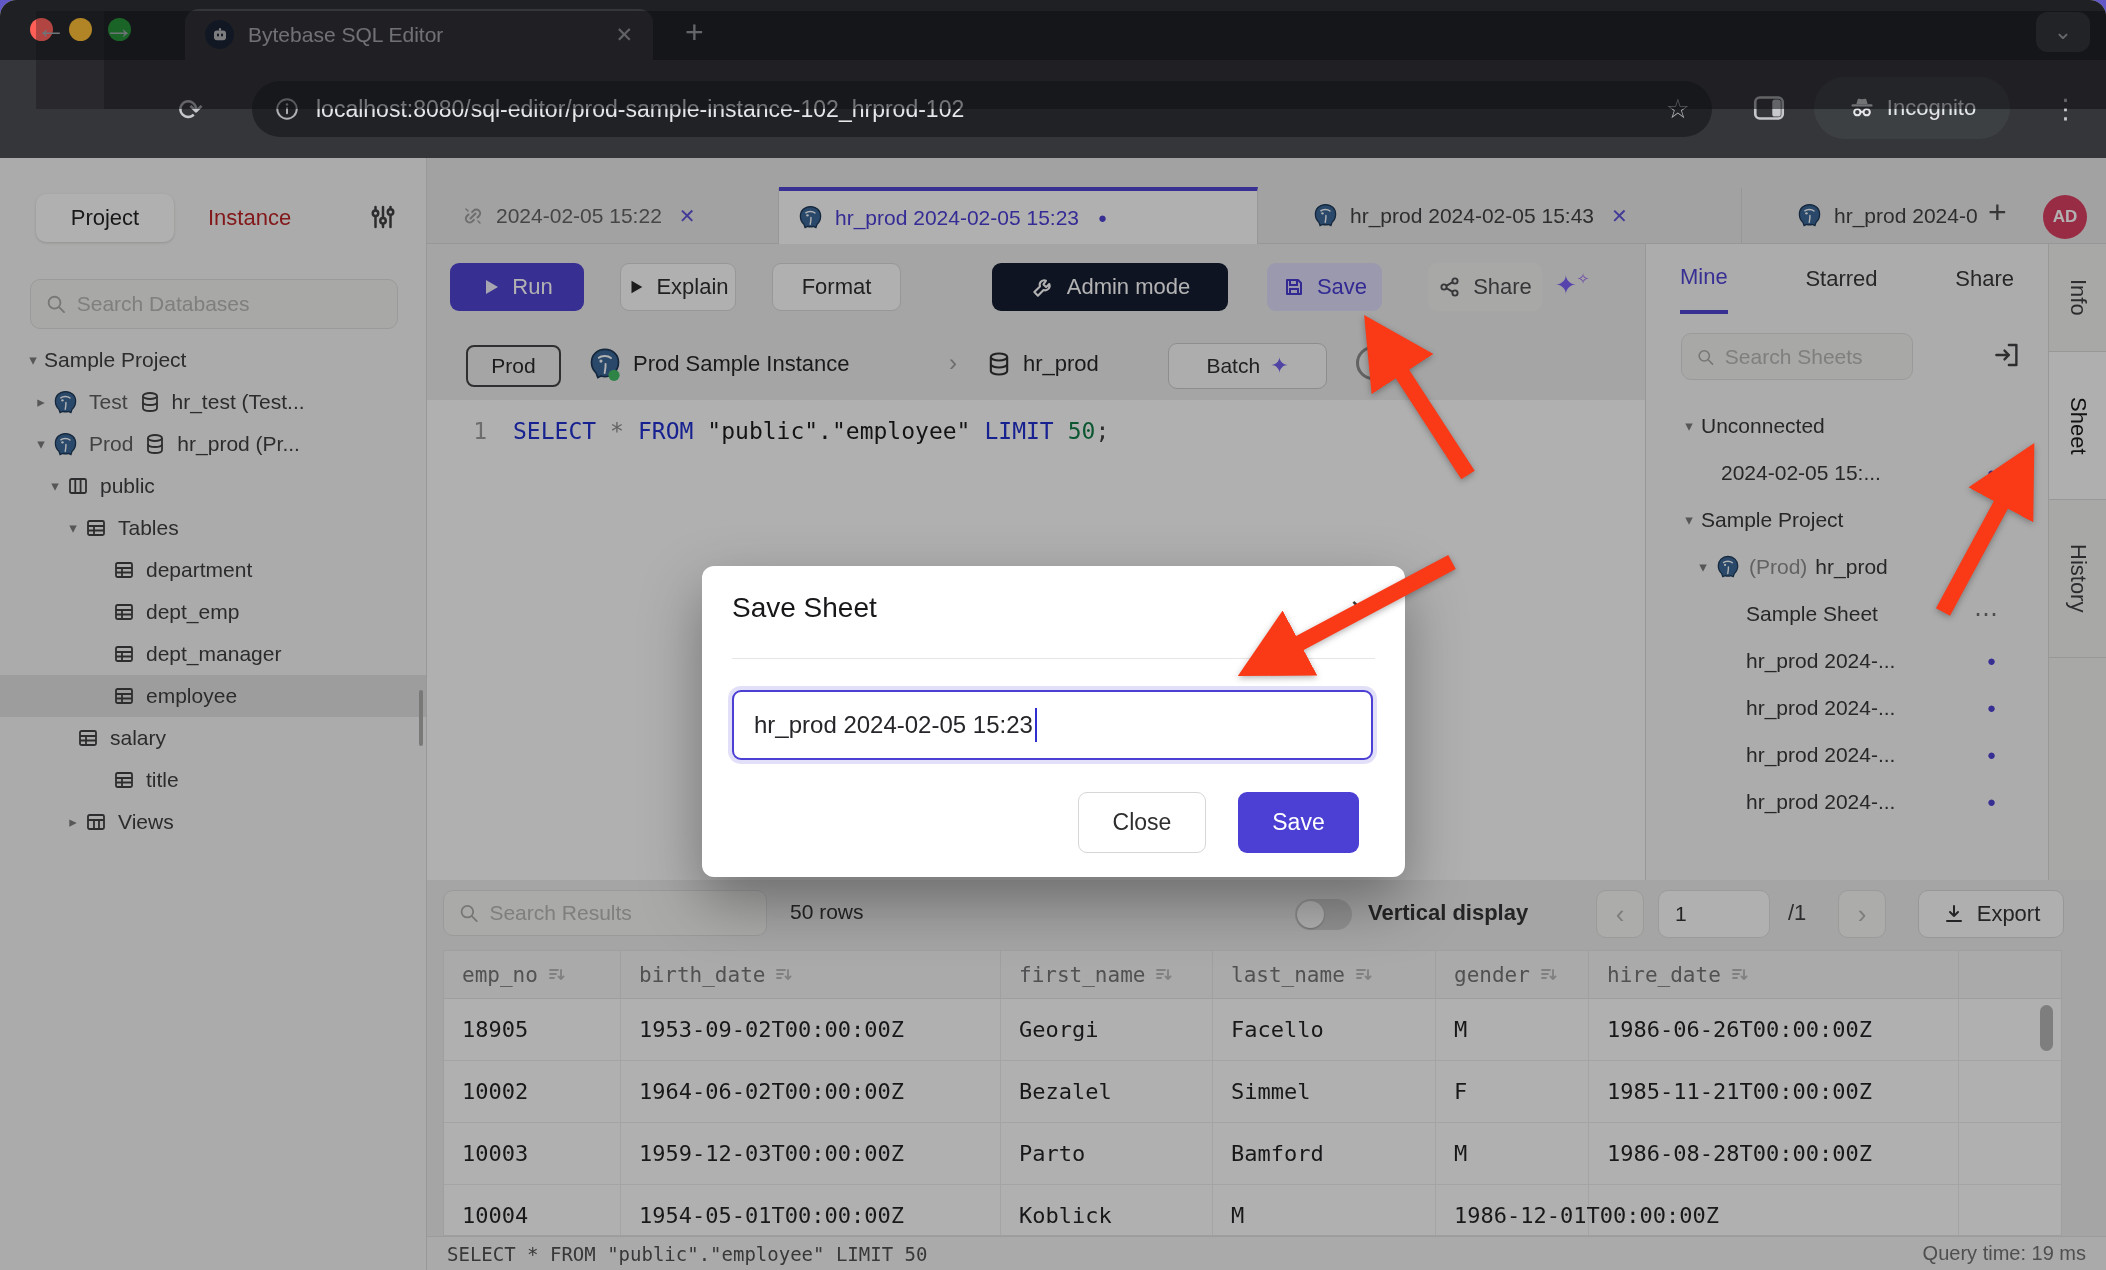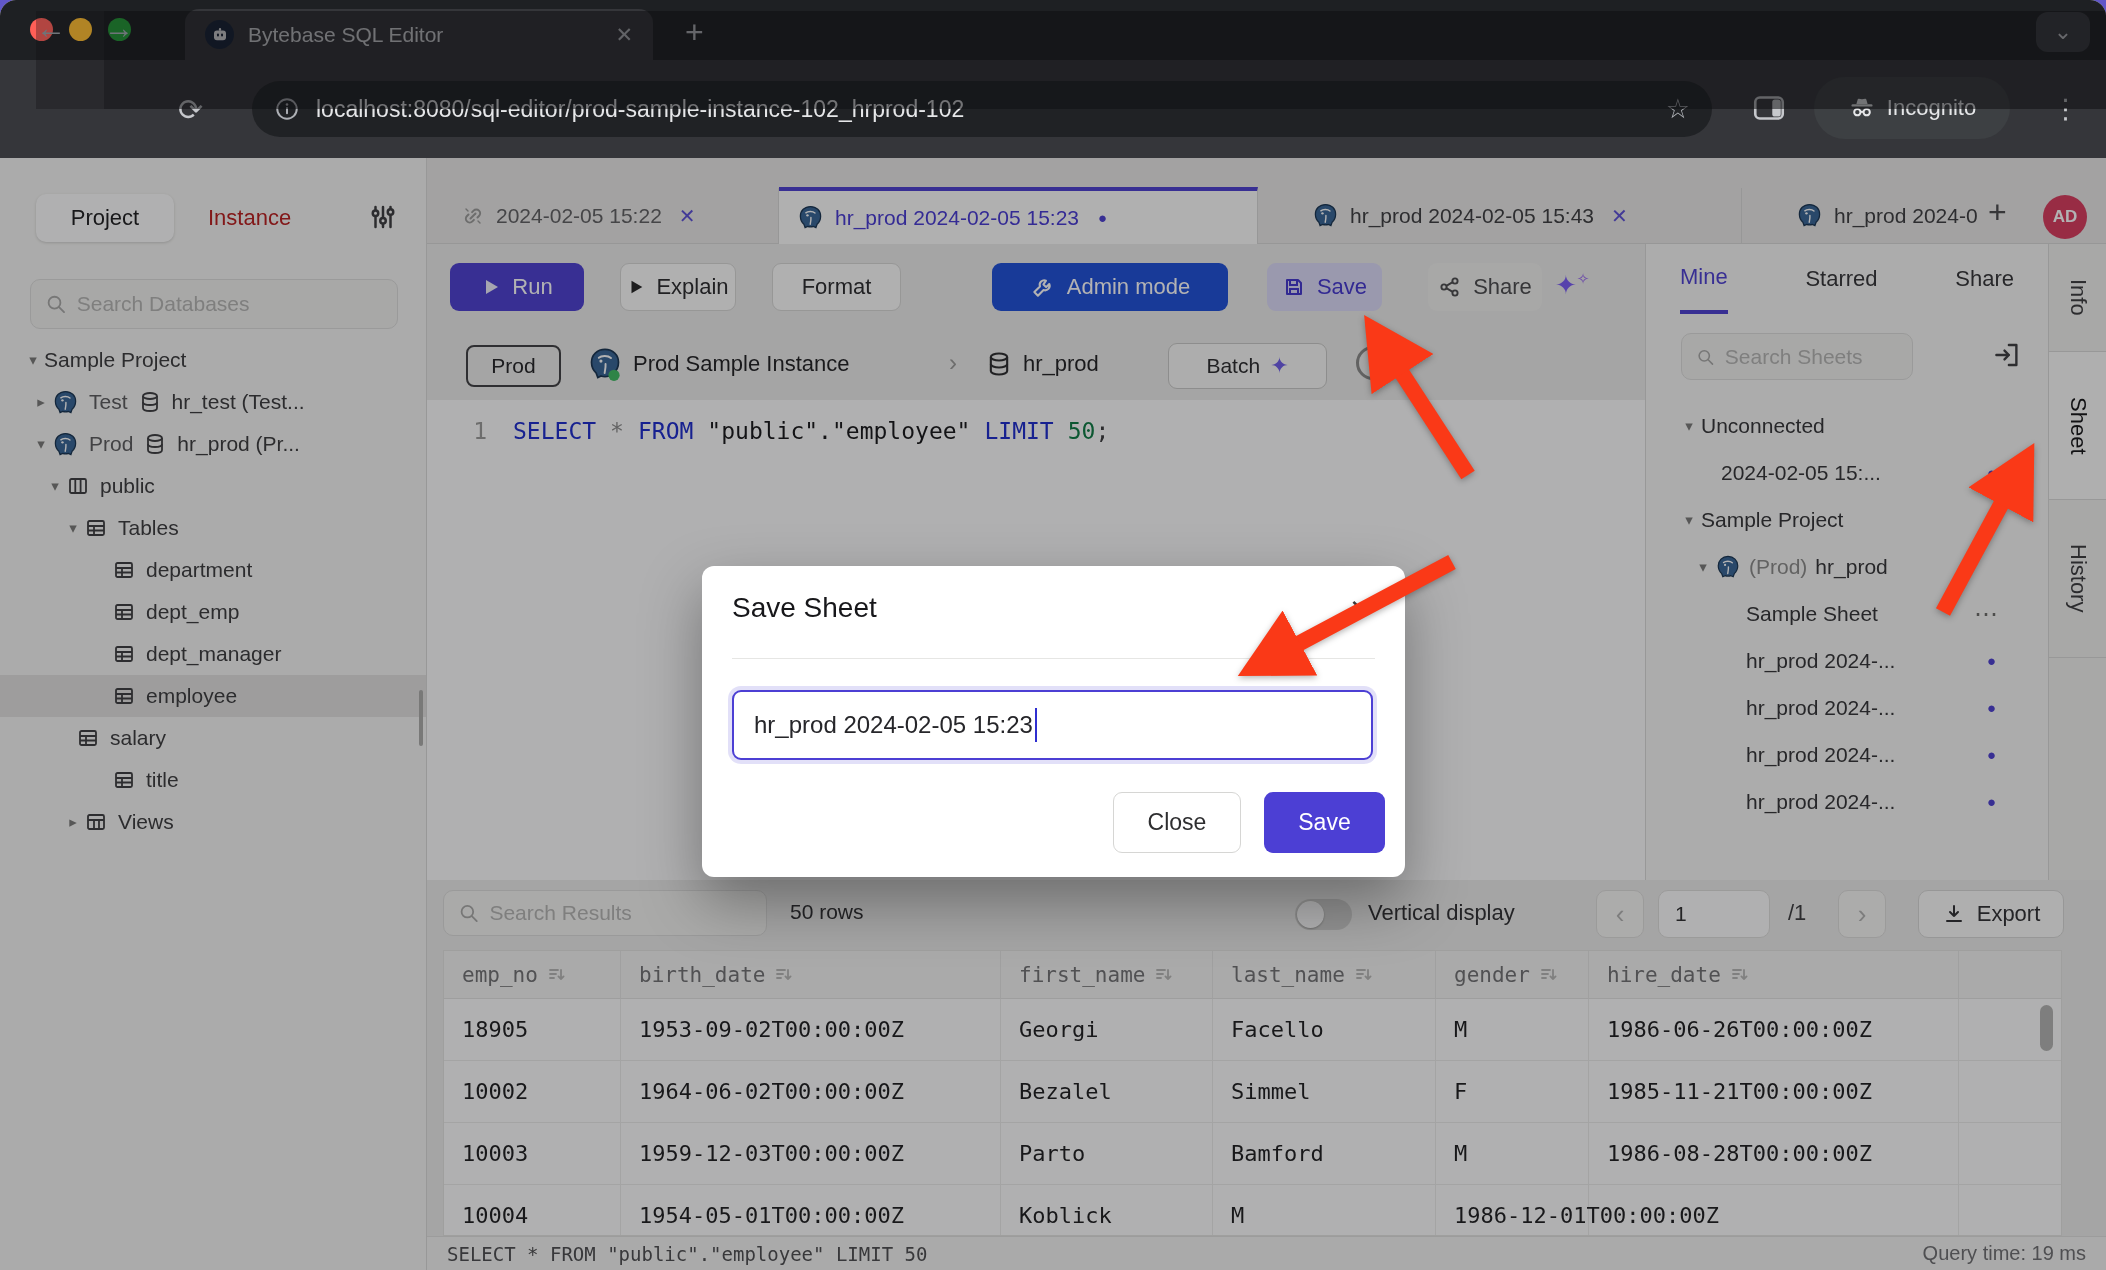--- a/index.html
+++ b/index.html
@@ -60,21 +60,21 @@
   .etab .bullet { font-size:15px; color:#4c3ed0; margin-left:8px; }
   .etab.clip { width:268px; border-right:none; }
   .eplus { position:absolute; left:1561px; top:36px; font-size:32px; color:#4a4a4c; font-weight:300; }
   .avatar { position:absolute; left:1616px; top:37px; width:44px; height:44px; border-radius:50%; background:#d93a5c; color:#fff; display:flex; align-items:center; justify-content:center; font-size:17px; font-weight:700; }
 
   .toolbar { position:absolute; left:0; top:86px; width:1218px; height:86px; }
   .tbtn { position:absolute; top:19px; height:48px; border-radius:9px; display:flex; align-items:center; justify-content:center; gap:11px; font-size:22px; }
   .btn-run { left:23px; width:134px; background:#4c3ed0; color:#fff; }
   .btn-explain { left:193px; width:116px; background:#fcfcfb; border:1px solid #d7d7d5; color:#2a2a2c; }
   .btn-format { left:345px; width:129px; background:#fcfcfb; border:1px solid #d7d7d5; color:#2a2a2c; }
-  .btn-admin { left:565px; width:236px; background:#1d4ed8; color:#fff; }
+  .btn-admin { left:565px; width:236px; background:#0f172a; color:#fff; }
   .btn-save { left:840px; width:115px; background:#dcdaf8; color:#4335cf; font-weight:500; }
   .btn-share { left:1001px; width:114px; background:#f0f0ee; color:#4a4a4c; }
   .sparkles { position:absolute; left:1128px; top:26px; font-size:26px; color:#7a5cf5; }
   .sparkles small { font-size:15px; color:#9b6cf0; vertical-align:top; }
 
   .crumbs { position:absolute; left:0; top:172px; width:1218px; height:70px; }
   .crumb-env { position:absolute; left:39px; top:15px; width:95px; height:42px; border:2px solid #3f3f41; border-radius:8px; display:flex; align-items:center; justify-content:center; font-size:21px; color:#232325; }
   .crumb-pg { position:absolute; left:160px; top:16px; }
   .crumb-inst { position:absolute; left:206px; top:21px; font-size:22px; color:#1f1f21; }
   .crumb-sep { position:absolute; left:522px; top:19px; font-size:24px; color:#9a9a98; }
@@ -89,21 +89,21 @@
   .gutter { width:86px; text-align:right; color:#9a9a98; padding-right:26px; flex:none; }
   .tok { margin-right:14px; }
   .kw { color:#1b2acc; } .op { color:#8a8a8a; } .id { color:#161618; } .num { color:#0b7a41; margin-right:0; } .pt { color:#3a3a3c; margin:0; }
 
   
   .results { position:absolute; left:0; top:722px; right:0; height:356px; }
   .res-search { left:16px; top:10px; width:324px; height:46px; background:#f3f3f1; }
   .rowcount { position:absolute; left:363px; top:20px; font-size:21px; color:#2f2f31; font-weight:500; }
   .tgl { position:absolute; left:868px; top:19px; width:57px; height:31px; border-radius:16px; background:#cfcfcd; }
   .tgl .knob { position:absolute; left:2px; top:2px; width:27px; height:27px; border-radius:50%; background:#fdfdfc; box-shadow:0 1px 2px rgba(0,0,0,.25); }
-  .tgl-label { position:absolute; left:941px; top:20px; font-size:22px; color:#2f2f31; }
+  .tgl-label { position:absolute; left:941px; top:20px; font-size:22px; color:#2f2f31;font-weight:bold; }
   .pgbtn { position:absolute; top:10px; width:48px; height:48px; border:1px solid #dedddb; background:#f6f6f4; border-radius:10px; color:#b2b2b0; font-size:26px; display:flex; align-items:center; justify-content:center; }
   .pg-prev { left:1169px; } .pg-next { left:1411px; }
   .pginput { position:absolute; left:1231px; top:10px; width:112px; height:48px; border:1px solid #dedddb; border-radius:10px; background:#fdfdfc; font-size:21px; color:#2e2e30; padding-left:16px; font-family:"Liberation Sans",sans-serif; }
   .pgtotal { position:absolute; left:1361px; top:20px; font-size:22px; color:#3a3a3c; }
   .btn-export { position:absolute; left:1491px; top:10px; width:146px; height:48px; border:1px solid #d8d8d6; background:#fbfbfa; border-radius:10px; display:flex; align-items:center; justify-content:center; gap:11px; font-size:22px; color:#2f2f31; }
 
   .rtable { position:absolute; left:16px; top:70px; width:1619px; height:286px; border:1px solid #e3e3e1; background:#fdfdfc; overflow:hidden; }
   .grid { display:grid; grid-template-columns:177px 380px 212px 223px 153px 370px 1fr; }
   .hcell { height:48px; background:#f4f4f2; border-right:1px solid #e5e5e3; border-bottom:1px solid #e2e2e0; display:flex; align-items:center; gap:9px; padding-left:18px; font-family:"DejaVu Sans Mono", monospace; font-size:21px; color:#707072; }
   .cell { height:62px; border-right:1px solid #ebebe9; border-bottom:1px solid #ebebe9; display:flex; align-items:center; padding-left:18px; font-family:"DejaVu Sans Mono", monospace; font-size:22px; color:#1c1c1e; white-space:nowrap; }
@@ -134,21 +134,21 @@
   .rail-sheet { top:108px; height:148px; background:#fbfbfa; border-bottom:1px solid #d9d9d7; color:#141416; font-weight:500; }
   .rail-history { top:256px; height:158px; border-bottom:1px solid #d9d9d7; }
 
   
   .modal { position:absolute; left:702px; top:408px; width:703px; height:311px; background:#ffffff; border-radius:12px; box-shadow:0 24px 60px rgba(0,0,0,.35); z-index:50; }
   .modal .mtitle { position:absolute; left:30px; top:26px; font-size:28px; color:#17171a; }
   .modal .mx { position:absolute; right:34px; top:28px; font-size:26px; color:#3c3c3e; }
   .modal .mdiv { position:absolute; left:30px; right:30px; top:92px; height:1px; background:#e6e6e4; }
   .mtextbox { position:absolute; left:30px; right:32px; top:124px; height:70px; border:2px solid #4c3fd4; border-radius:9px; box-shadow:0 0 0 4px rgba(76,63,212,.16); display:flex; align-items:center; padding:0 20px; font-size:24px; color:#26262a; background:#fff; }
   .caret { display:inline-block; width:2.5px; height:34px; background:#2f2fd0; margin-left:2px; }
-  .mbtns { position:absolute; right:20px; top:226px; display:flex; gap:23px; }
+  .mbtns { position:absolute; right:46px; top:226px; display:flex; gap:32px; }
   .mbtn { height:61px; border-radius:9px; display:flex; align-items:center; justify-content:center; font-size:23px; }
   .mbtn.close { width:128px; background:#fff; border:1px solid #d6d6d4; color:#2e2e30; }
   .mbtn.save { width:121px; background:#4c3fd4; color:#fff; }
 
   
   .arrows { position:absolute; inset:0; z-index:60; pointer-events:none; }
   .arrow { filter:drop-shadow(0 2px 3px rgba(0,0,0,.3)); }
 
   svg.ic { display:block; }
 </style>

